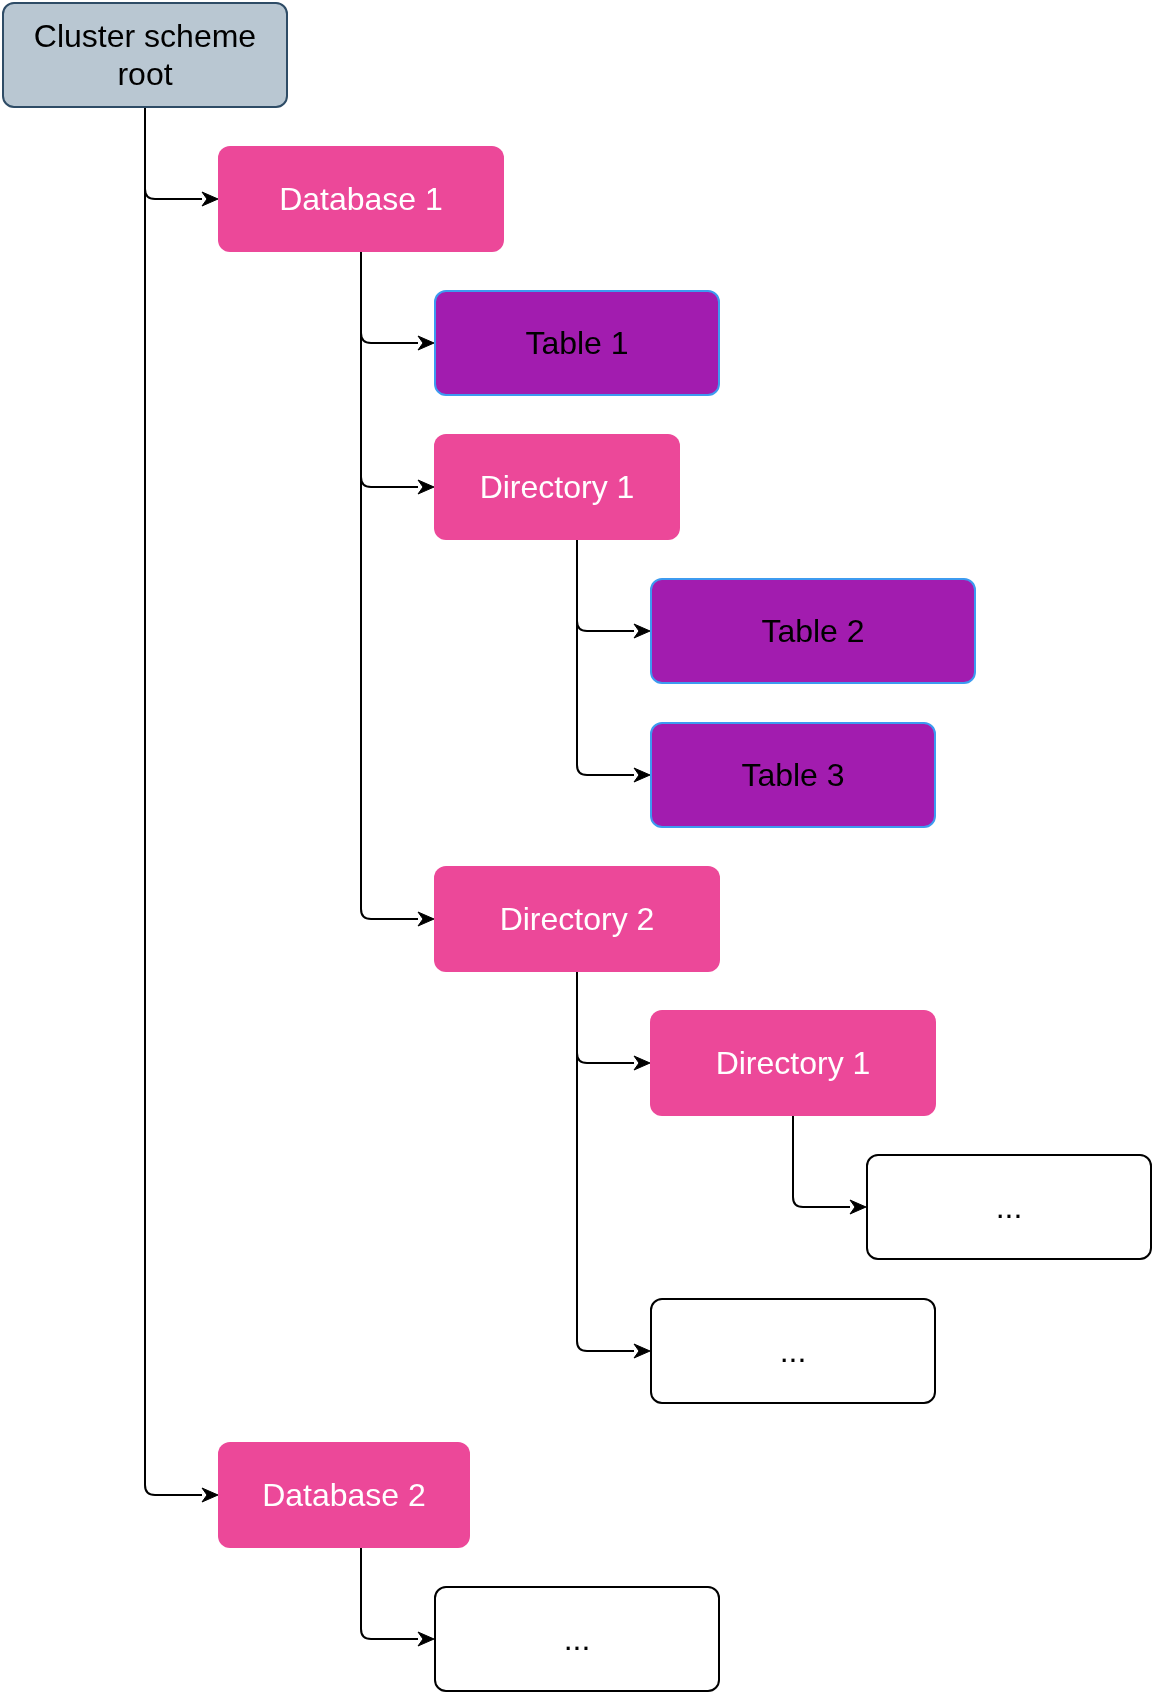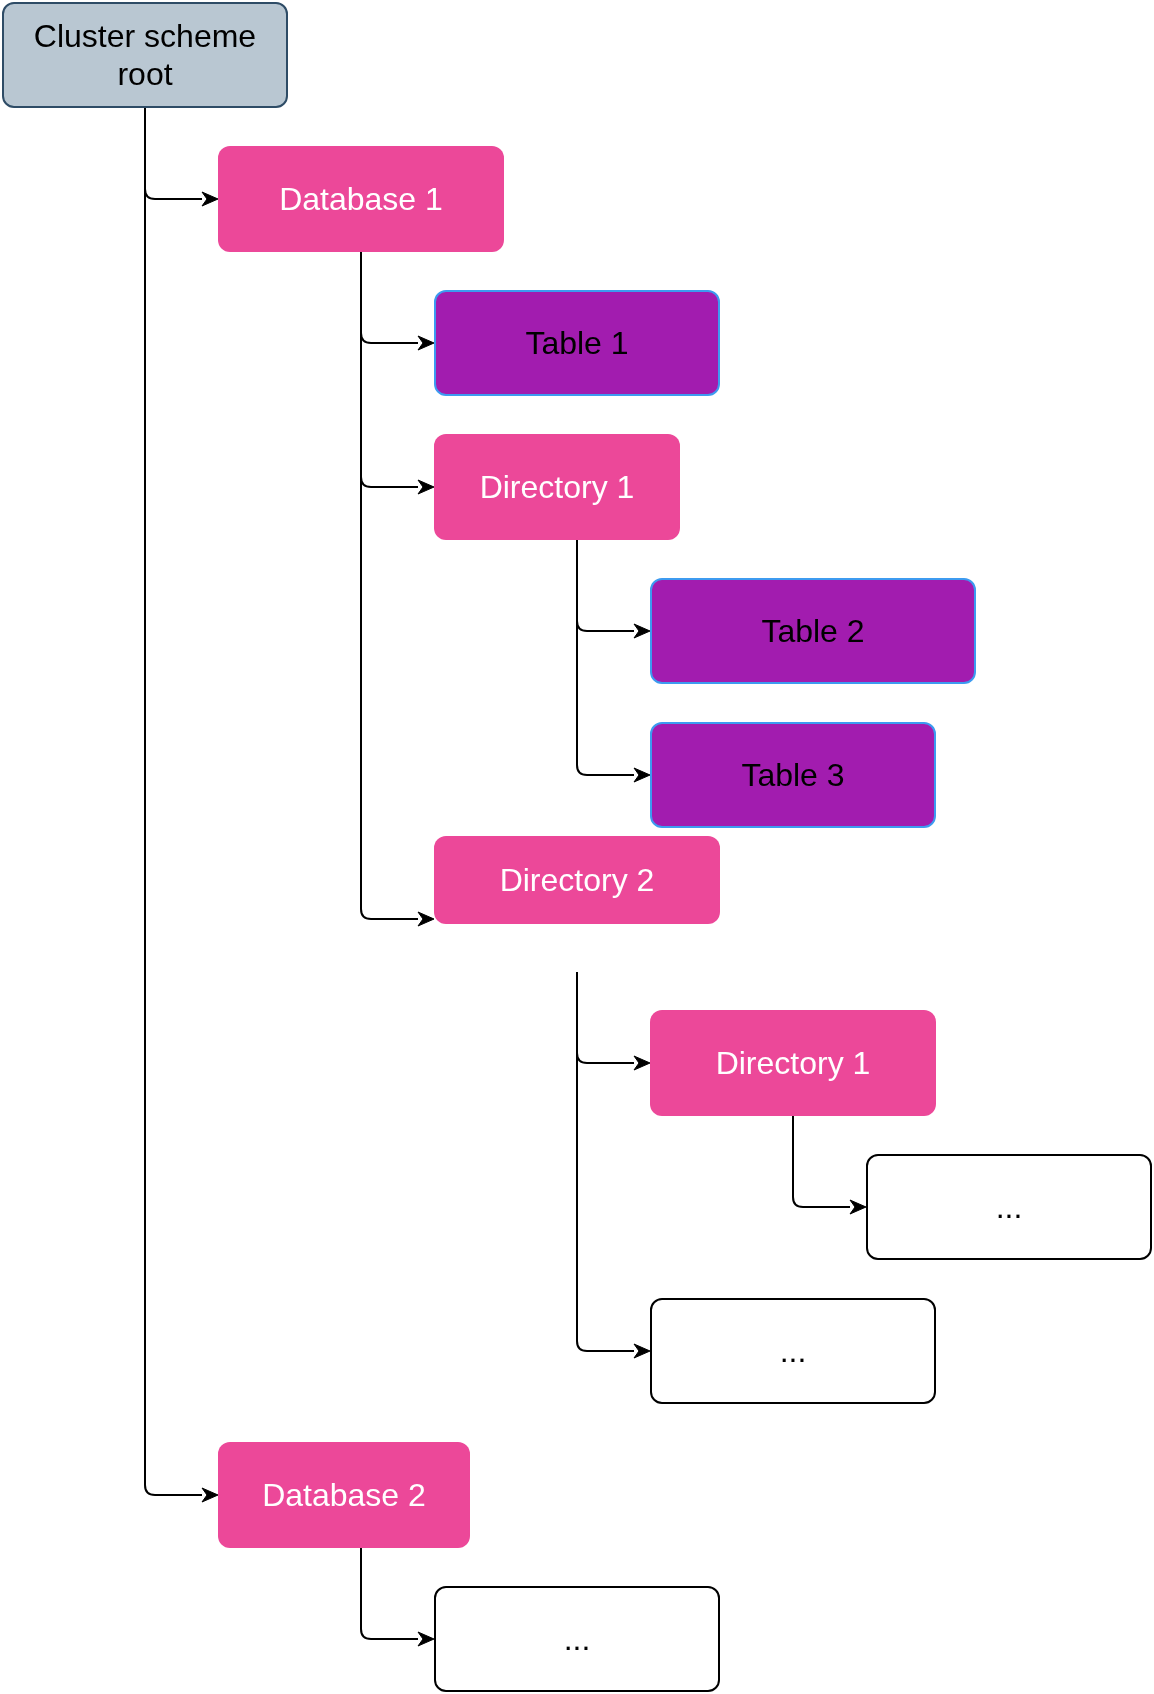--- a/index.html
+++ b/index.html
@@ -104,21 +104,21 @@
     </div>
     <div class="node purple" style="left: 434px; top: 434px; width: 246px; height: 106px;">
       <span>Directory 1</span>
     </div>
     <div class="node table" style="left: 650px; top: 578px; width: 326px; height: 106px;">
       <span>Table 2</span>
     </div>
     <div class="node table" style="left: 650px; top: 722px; width: 286px; height: 106px;">
       <span>Table 3</span>
     </div>
-    <div class="node purple" style="left: 434px; top: 836px; width: 286px; height: 88px;">
+    <div class="node purple" style="left: 434px; top: 866px; width: 286px; height: 106px;">
       <span>Directory 2</span>
     </div>
     <div class="node purple" style="left: 650px; top: 1010px; width: 286px; height: 106px;">
       <span>Directory 1</span>
     </div>
     <div class="node plain" style="left: 866px; top: 1154px; width: 286px; height: 106px;">
       <span>...</span>
     </div>
     <div class="node plain" style="left: 650px; top: 1298px; width: 286px; height: 106px;">
       <span>...</span>

